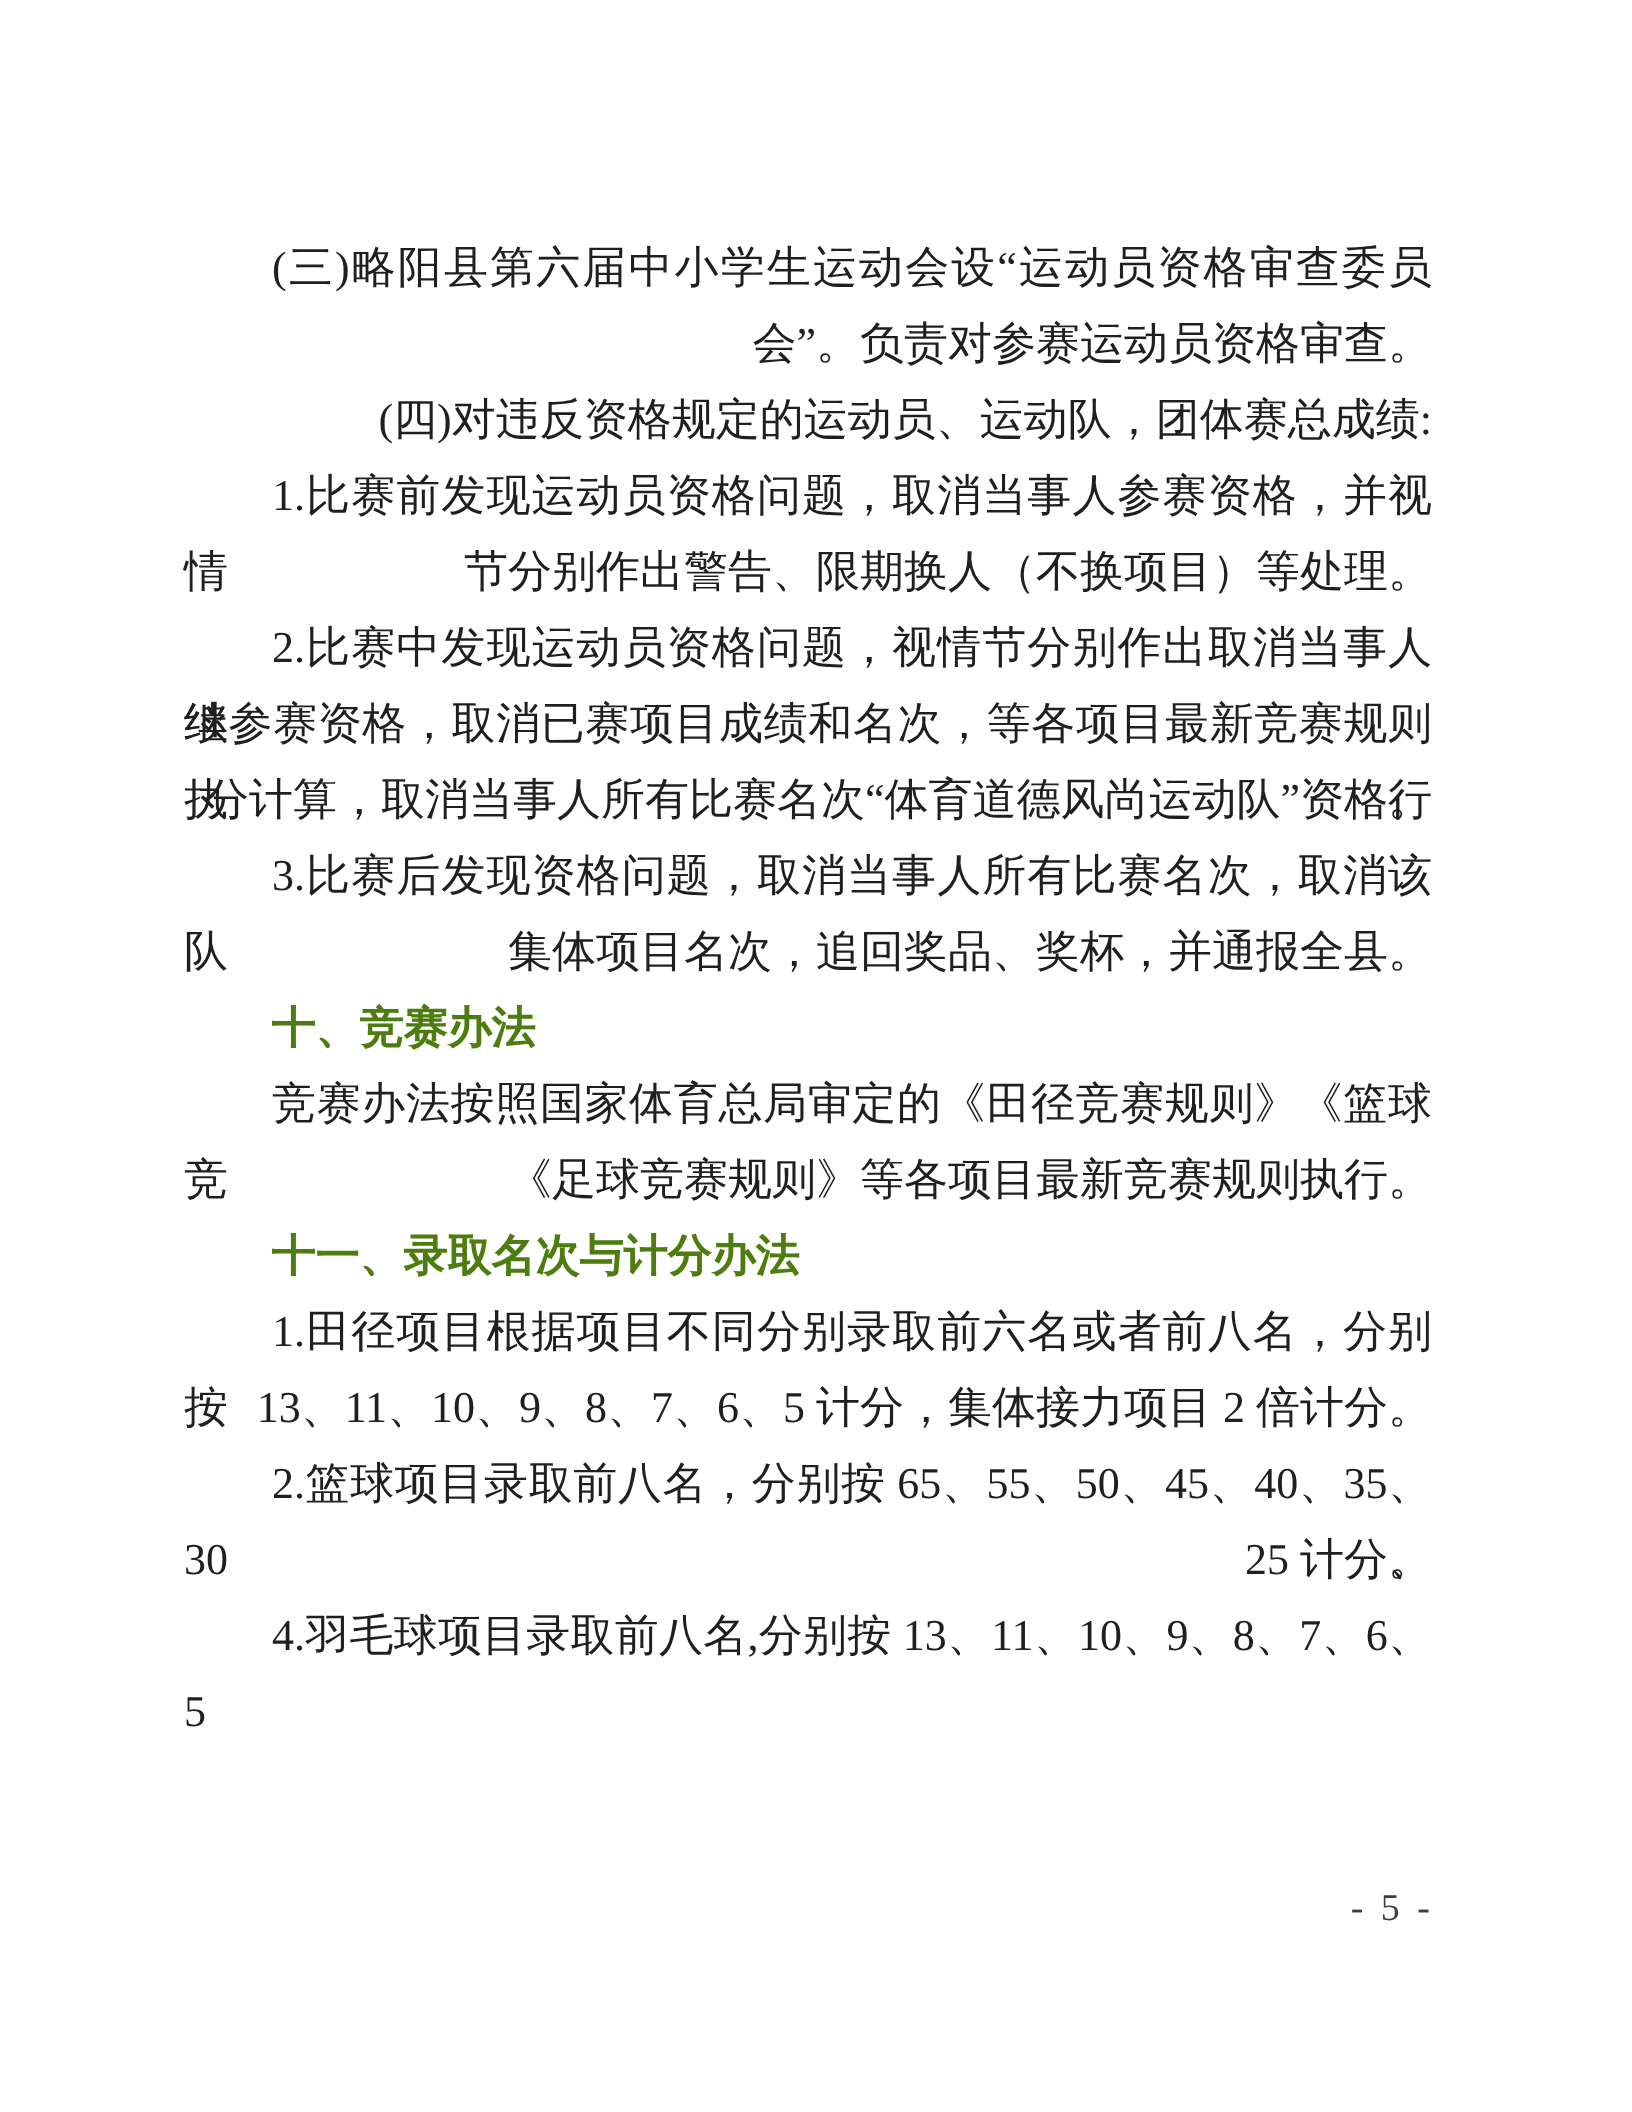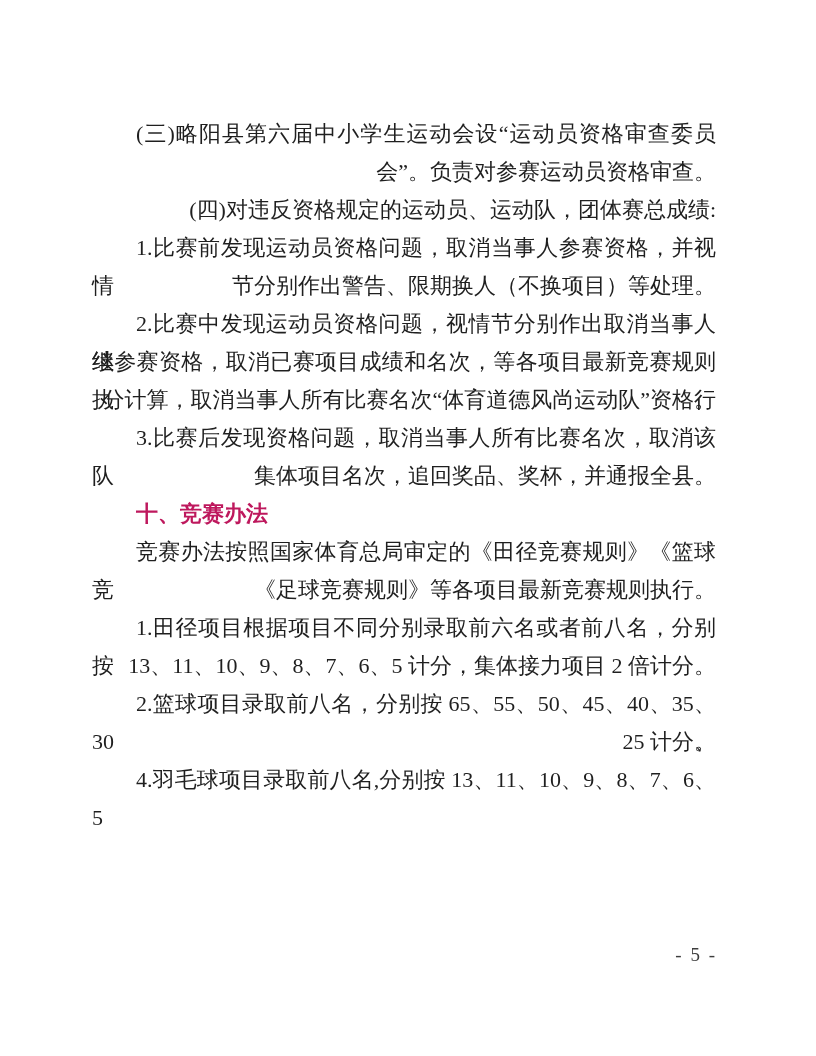--- a/index.html
+++ b/index.html
@@ -27,21 +27,21 @@
     text-align: right;
   }
   .line.indent { text-indent: 2em; }
   .line.fill {
     text-align: justify;
     text-align-last: justify;
   }
   .paragraph.heading .line {
     font-family: "Liberation Sans", "DejaVu Sans", sans-serif;
     font-weight: 700;
-    color: #be185d;
+    color: #4d7c0f;
     text-align: left;
     text-align-last: left;
   }
   .page-number {
     position: absolute;
     top: 944px;
     left: 0;
     right: 99px;
     text-align: right;
     font-size: 19px;
@@ -75,20 +75,23 @@
         <div class="line indent fill">3.比赛后发现资格问题，取消当事人所有比赛名次，取消该队</div>
         <div class="line">集体项目名次，追回奖品、奖杯，并通报全县。</div>
       </div>
       <div class="paragraph heading">
         <div class="line indent">十、竞赛办法</div>
       </div>
       <div class="paragraph body">
         <div class="line indent fill">竞赛办法按照国家体育总局审定的《田径竞赛规则》《篮球竞</div>
         <div class="line">《足球竞赛规则》等各项目最新竞赛规则执行。</div>
       </div>
+      <div class="paragraph heading">
+        <div class="line indent">十一、录取名次与计分办法</div>
+      </div>
       <div class="paragraph body">
         <div class="line indent fill">1.田径项目根据项目不同分别录取前六名或者前八名，分别按</div>
         <div class="line">13、11、10、9、8、7、6、5 计分，集体接力项目 2 倍计分。</div>
       </div>
       <div class="paragraph body">
         <div class="line indent fill">2.篮球项目录取前八名，分别按 65、55、50、45、40、35、30、</div>
         <div class="line">25 计分。</div>
       </div>
       <div class="paragraph body">
         <div class="line indent fill">4.羽毛球项目录取前八名,分别按 13、11、10、9、8、7、6、5</div>

